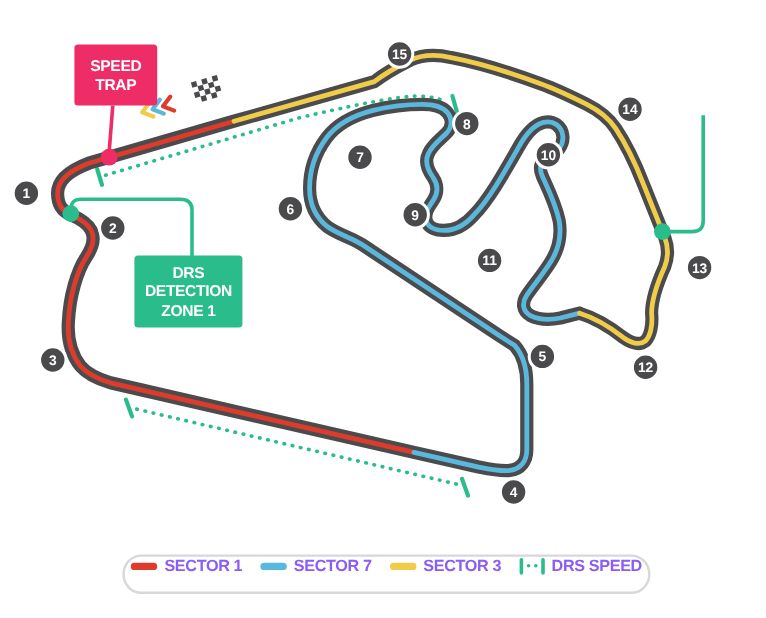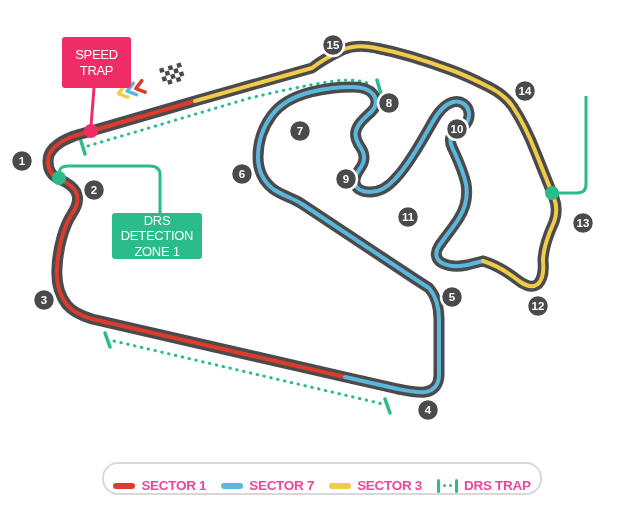--- a/index.html
+++ b/index.html
@@ -2,35 +2,35 @@
 <html><head>
 <meta charset="utf-8">
 <style>
   html,body{margin:0;padding:0;background:#ffffff;}
   .stage{
     position:relative;width:638px;height:515px;background:#ffffff;overflow:hidden;
     font-family:"Liberation Sans",sans-serif;
   }
   .stage svg{position:absolute;left:0;top:0;}
   .callout{
-    position:absolute;color:#ffffff;font-weight:400;text-align:center;
+    position:absolute;color:#ffffff;font-weight:700;text-align:center;
     font-size:13px;line-height:1.18;letter-spacing:-0.3px;border-radius:3px;
     display:flex;align-items:center;justify-content:center;padding:2px 3px;box-sizing:border-box;
     text-transform:uppercase;
   }
   .callout.pink{background:#ee2d66;}
   .callout.green{background:#2bbc8c;}
   #speed-trap-box{left:62px;top:37px;width:69px;height:51px;}
-  #drs1-box{left:112px;top:213px;width:90px;height:46px;}
+  #drs1-box{left:112px;top:213px;width:90px;height:60px;}
   #drs2-box{left:546px;top:37px;width:78px;height:60px;font-size:12.5px;}
   .legend{
     position:absolute;left:102px;top:462px;width:440px;height:33px;box-sizing:border-box;
     background:#ffffff;border:2px solid #d8d8d8;border-radius:16px;
-    display:flex;align-items:flex-end;justify-content:center;gap:15px;
-    color:#ec4899;font-weight:700;font-size:13.5px;letter-spacing:-0.3px;
+    display:flex;align-items:flex-start;justify-content:center;gap:15px;
+    color:#8b5cf6;font-weight:700;font-size:13.5px;letter-spacing:-0.3px;
   }
   .legend-item{display:flex;align-items:center;gap:6px;}
   .swatch{width:22px;height:6px;border-radius:3px;display:inline-block;}
   .sw-red{background:#dd3b2b;} .sw-blue{background:#5bb8dd;} .sw-yellow{background:#f0cc49;}
   .drs-sym{display:flex;align-items:center;gap:3px;}
   .drs-sym .bar{width:3px;height:14px;background:#2bbc8c;border-radius:1.5px;display:inline-block;}
   .drs-sym .dot{width:3px;height:3px;background:#2bbc8c;border-radius:50%;display:inline-block;}
   .corner circle{fill:#4a4a4d;stroke:#ffffff;stroke-width:2.5;}
   .corner text{fill:#ffffff;font-weight:700;font-size:11.5px;text-anchor:middle;}
 </style>
@@ -166,16 +166,16 @@
       <span class="swatch sw-yellow"></span>
       <span>SECTOR 3</span>
     </div>
     <div class="legend-item">
       <span class="drs-sym">
         <span class="bar"></span>
           <span class="dot"></span>
           <span class="dot"></span>
           <span class="bar"></span>
       </span>
-      <span>DRS TRAP</span>
+      <span>DRS SPEED</span>
     </div>
   </div>
 </div>
 
 </body></html>

